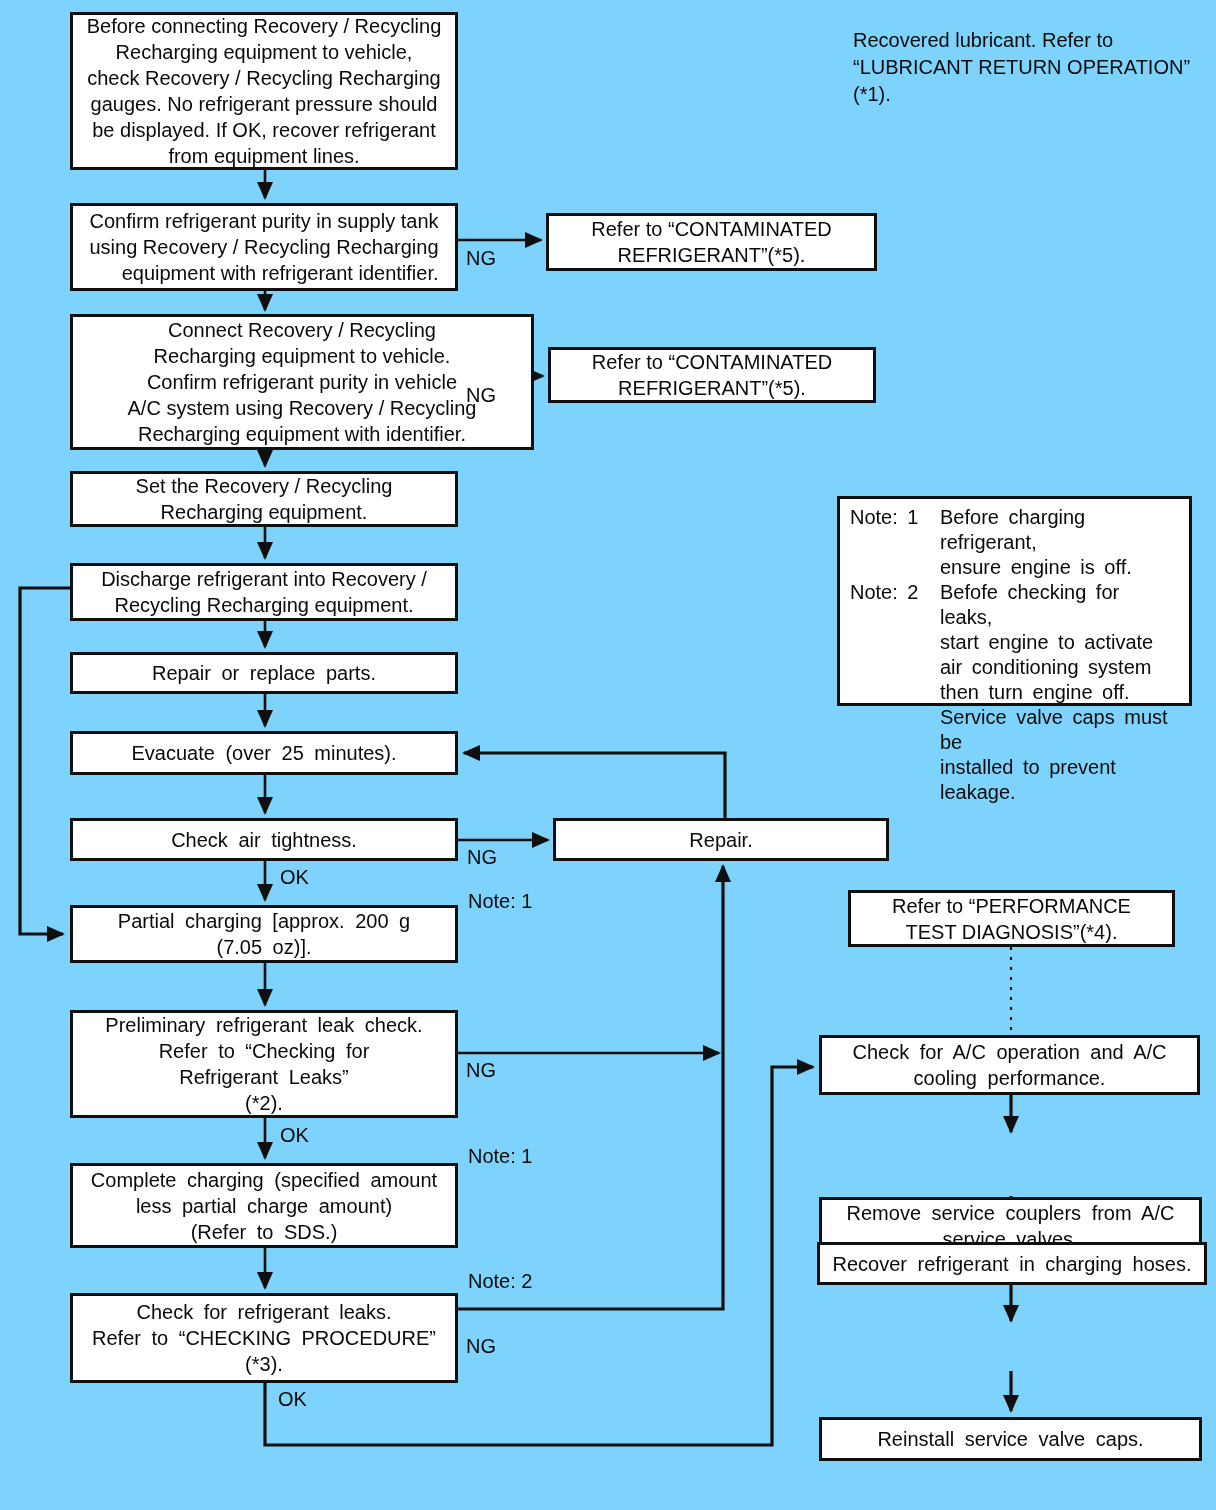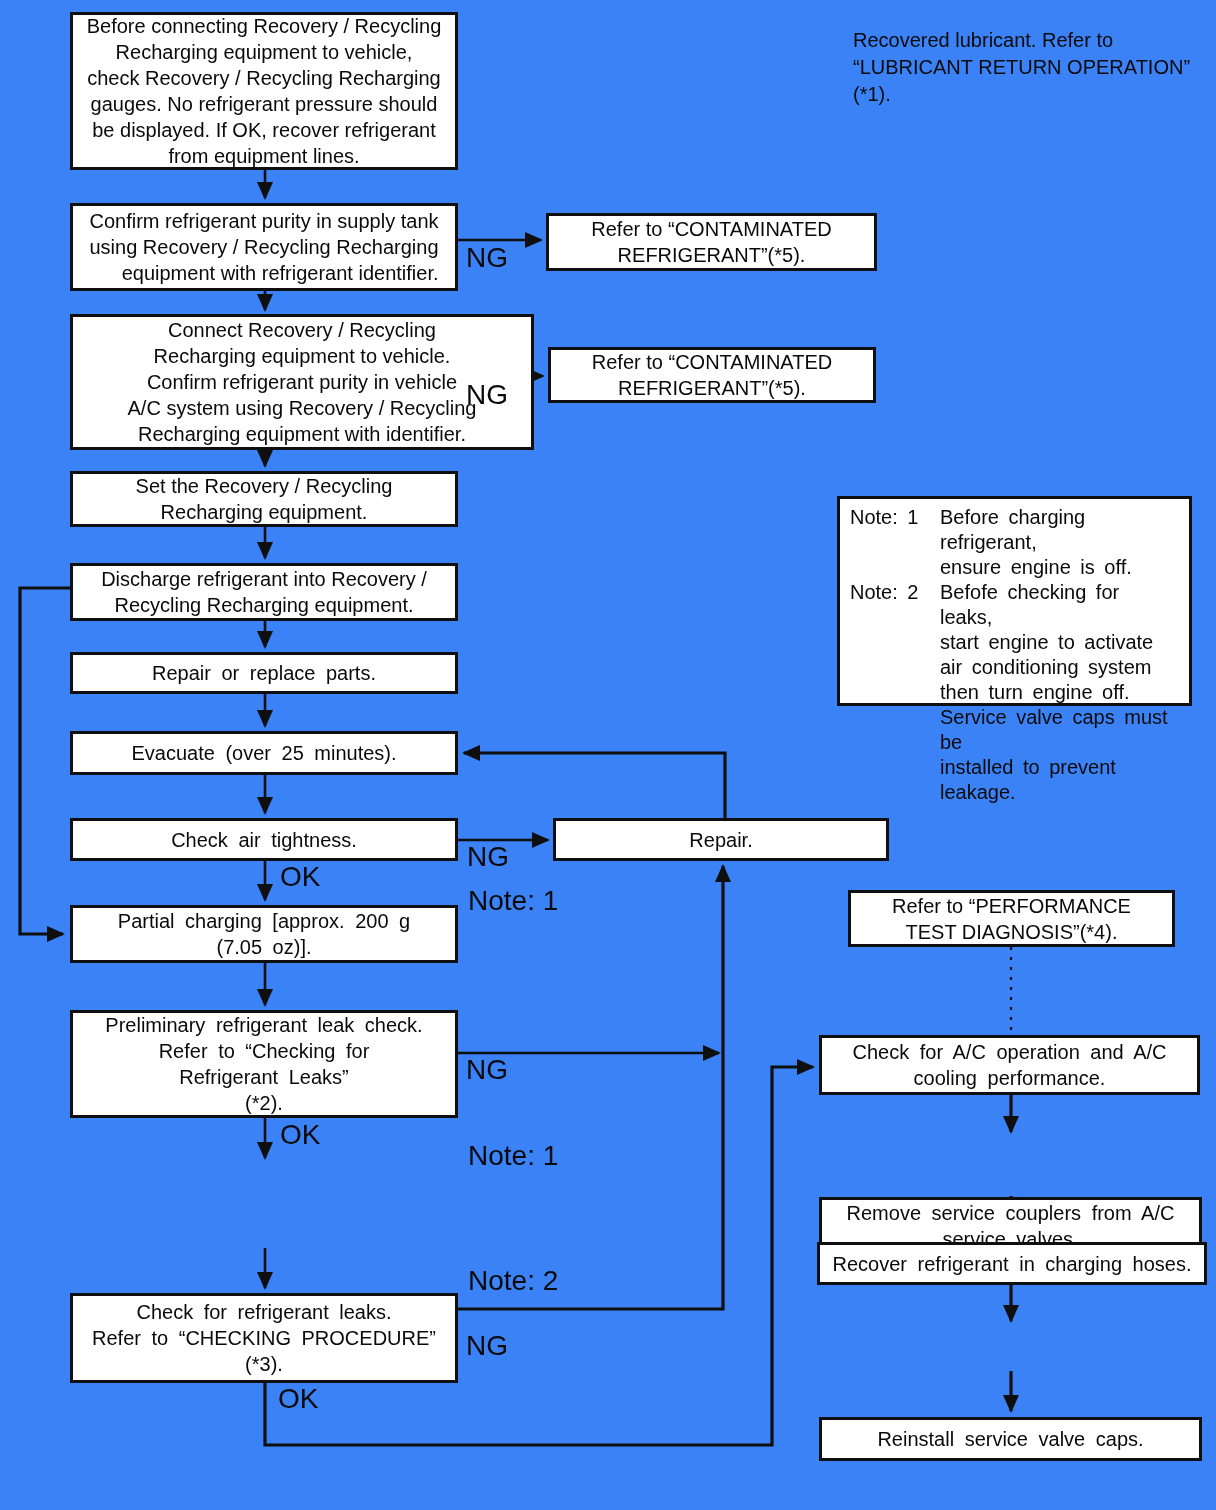--- a/index.html
+++ b/index.html
@@ -1,20 +1,20 @@
 <!DOCTYPE html>
 <html><head>
 <meta charset="utf-8">
 <style>
   html, body { margin: 0; padding: 0; background: #ffffff; }
   .canvas {
     position: relative;
     width: 1216px;
     height: 1510px;
-    background: #3b82f6;
+    background: #7dd3fc;
     font-family: "Liberation Sans", sans-serif;
     color: #0a0a0a;
     overflow: hidden;
   }
   .connectors {
     position: absolute;
     left: 0; top: 0;
     width: 1216px; height: 1510px;
     pointer-events: none;
   }
@@ -28,21 +28,21 @@
     justify-content: center;
     text-align: center;
     font-size: 20px;
     line-height: 26px;
     white-space: pre-line;
     padding: 2px 0;
   }
   .box.wide { word-spacing: 5px; }
   .flow-label {
     position: absolute;
-    font-size: 28px;
+    font-size: 20px;
     line-height: 22px;
     white-space: nowrap;
   }
   .annotation {
     position: absolute;
     font-size: 20px;
     line-height: 27px;
     white-space: pre-line;
   }
   .note-box {
@@ -122,20 +122,23 @@
 Recycling Recharging equipment.</div>
   <div class="box wide" style="left:70px; top:652px; width:388px; height:42px;">Repair or replace parts.</div>
   <div class="box wide" style="left:70px; top:731px; width:388px; height:44px;">Evacuate (over 25 minutes).</div>
   <div class="box wide" style="left:70px; top:818px; width:388px; height:43px;">Check air tightness.</div>
   <div class="box wide" style="left:70px; top:905px; width:388px; height:58px;">Partial charging [approx. 200 g
 (7.05 oz)].</div>
   <div class="box wide" style="left:70px; top:1010px; width:388px; height:108px;">Preliminary refrigerant leak check.
 Refer to “Checking for
 Refrigerant Leaks”
 (*2).</div>
+  <div class="box wide" style="left:70px; top:1163px; width:388px; height:85px;">Complete charging (specified amount
+less partial charge amount)
+(Refer to SDS.)</div>
   <div class="box wide" style="left:70px; top:1293px; width:388px; height:90px;">Check for refrigerant leaks.
 Refer to “CHECKING PROCEDURE”
 (*3).</div>
 
   <div class="box" style="left:546px; top:213px; width:331px; height:58px;">Refer to “CONTAMINATED
 REFRIGERANT”(*5).</div>
   <div class="box" style="left:548px; top:347px; width:328px; height:56px;">Refer to “CONTAMINATED
 REFRIGERANT”(*5).</div>
   <div class="box wide" style="left:553px; top:818px; width:336px; height:43px;">Repair.</div>
   <div class="box" style="left:848px; top:890px; width:327px; height:57px;">Refer to “PERFORMANCE

